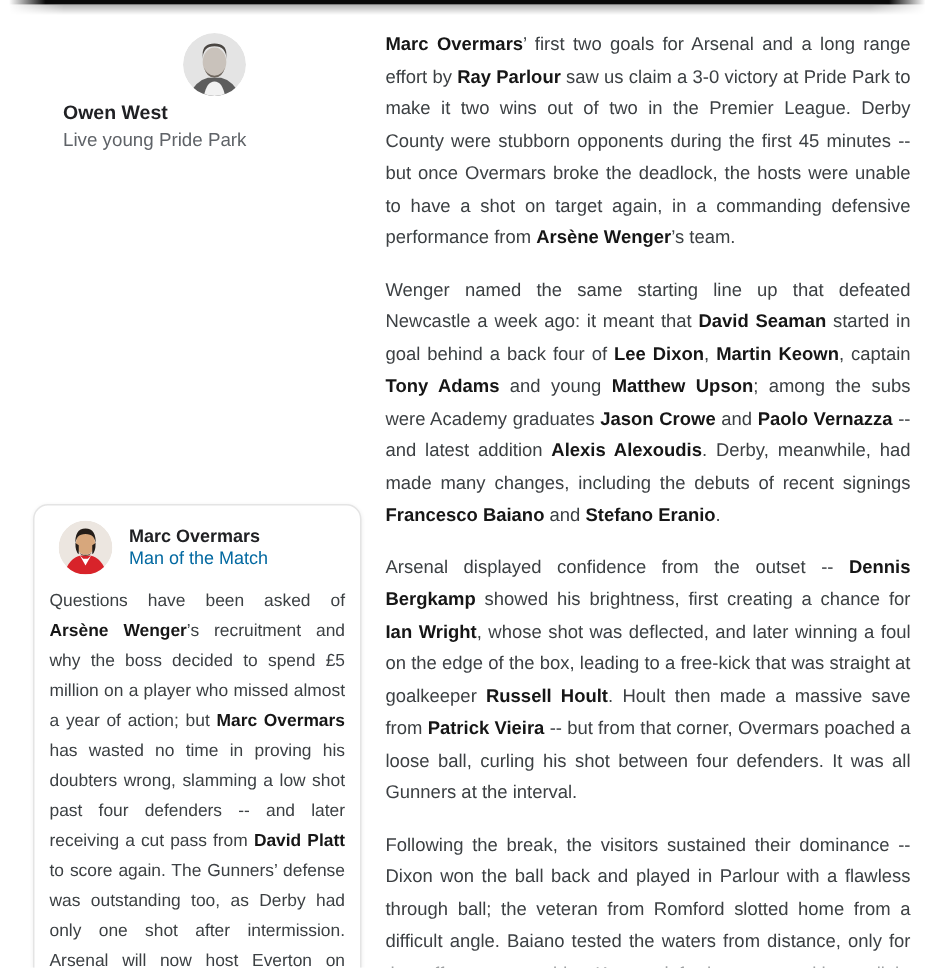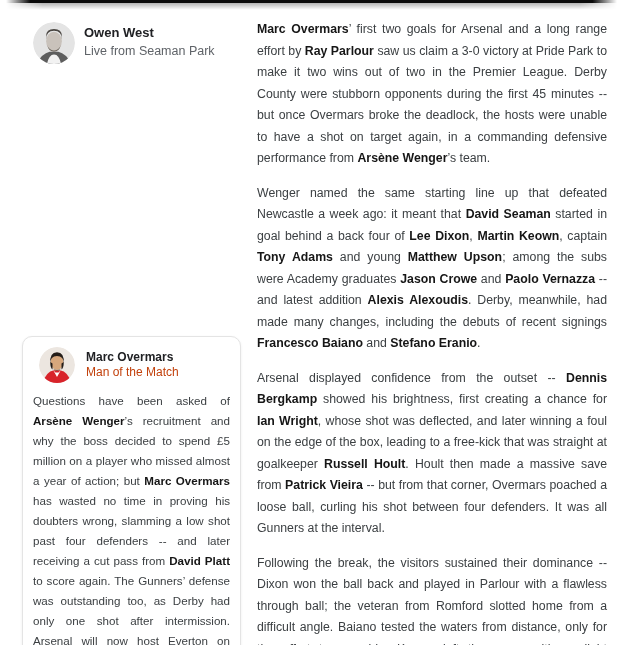--- a/index.html
+++ b/index.html
@@ -16,21 +16,21 @@
     background:linear-gradient(90deg, rgba(0,0,0,0) 0%, #0a0a0a 4%, #0a0a0a 96%, rgba(0,0,0,0) 100%);
   }
   .topbar .shade{
     position:absolute;top:3px;left:6px;right:6px;height:7px;
     background:linear-gradient(180deg, rgba(0,0,0,0.30), rgba(0,0,0,0));
     -webkit-mask-image:linear-gradient(90deg, transparent 0%, #000 6%, #000 94%, transparent 100%);
             mask-image:linear-gradient(90deg, transparent 0%, #000 6%, #000 94%, transparent 100%);
   }
 
   
-  .author{position:absolute;left:33px;top:22px;display:flex;align-items:flex-start;}
+  .author{position:absolute;left:33px;top:22px;display:flex;align-items:flex-end;flex-direction:column;}
   .author .avatar{width:42px;height:42px;border-radius:50%;overflow:hidden;flex:0 0 auto;}
   .author .avatar svg{display:block;width:42px;height:42px;}
   .author .atext{margin-left:9px;padding-top:2px;}
   .author-name{font-size:13px;font-weight:700;color:#202124;line-height:18px;}
   .author-sub{font-size:12.5px;color:#5f6368;line-height:18px;}
 
   
   .article{position:absolute;left:257px;top:19px;width:350px;}
   .article p{
     margin:0 0 13px 0;
@@ -44,21 +44,21 @@
     position:absolute;left:22px;top:336px;width:219px;box-sizing:border-box;
     background:#fff;border:1px solid #e4e4e4;border-radius:10px;
     box-shadow:0 1px 3px rgba(0,0,0,0.07);
     padding:10px 10px 8px 10px;
   }
   .card-header{display:flex;align-items:center;padding-left:6px;}
   .card-header .avatar{width:36px;height:36px;border-radius:50%;overflow:hidden;flex:0 0 auto;}
   .card-header .avatar svg{display:block;width:36px;height:36px;}
   .card-header .ctext{margin-left:11px;}
   .card-title{font-size:12px;font-weight:700;color:#202124;line-height:15px;}
-  .card-subtitle{font-size:12px;color:#c2410c;line-height:15px;}
+  .card-subtitle{font-size:12px;color:#0369a1;line-height:15px;}
   .card-body{
     margin-top:8px;
     font-size:11.6px;line-height:20px;color:#3c4043;
     text-align:justify;
   }
 </style>
 </head>
 <body>
 
 <div class="topbar">
@@ -72,21 +72,21 @@
       <circle cx="24" cy="24" r="24" fill="#e4e4e4"></circle>
       <path d="M4 48 Q10 36 19 34 L29 34 Q38 36 44 48 Z" fill="#5d5d5d"></path>
       <path d="M16 48 Q18 37 24 37 Q30 37 32 48 Z" fill="#f2f2f2"></path>
       <ellipse cx="24" cy="22" rx="9" ry="11" fill="#c9c2bb"></ellipse>
       <path d="M15 20 Q15 10 24 10 Q33 10 33 20 L33 16 Q33 8 24 8 Q15 8 15 16 Z" fill="#4a4642"></path>
       <path d="M16 26 Q18 34 24 34 Q30 34 32 26 Q30 32 24 32.5 Q18 32 16 26 Z" fill="#6e665e"></path>
     </svg>
   </div>
   <div class="atext">
     <div class="author-name">Owen West</div>
-    <div class="author-sub">Live from Seaman Park</div>
+    <div class="author-sub">Live young Pride Park</div>
   </div>
 </div>
 
 <div class="article">
   <p><b>Marc Overmars</b><span>’ first two goals for Arsenal and a long range effort by </span><b>Ray Parlour</b><span> saw us claim a 3-0 victory at Pride Park to make it two wins out of two in the Premier League. Derby County were stubborn opponents during the first 45 minutes -- but once Overmars broke the deadlock, the hosts were unable to have a shot on target again, in a commanding defensive performance from </span><b>Arsène Wenger</b><span>’s team.</span></p>
   <p><span>Wenger named the same starting line up that defeated Newcastle a week ago: it meant that </span><b>David Seaman</b><span> started in goal behind a back four of </span><b>Lee Dixon</b><span>, </span><b>Martin Keown</b><span>, captain </span><b>Tony Adams</b><span> and young </span><b>Matthew Upson</b><span>; among the subs were Academy graduates </span><b>Jason Crowe</b><span> and </span><b>Paolo Vernazza</b><span> -- and latest addition </span><b>Alexis Alexoudis</b><span>. Derby, meanwhile, had made many changes, including the debuts of recent signings </span><b>Francesco Baiano</b><span> and </span><b>Stefano Eranio</b><span>.</span></p>
   <p><span>Arsenal displayed confidence from the outset -- </span><b>Dennis Bergkamp</b><span> showed his brightness, first creating a chance for </span><b>Ian Wright</b><span>, whose shot was deflected, and later winning a foul on the edge of the box, leading to a free-kick that was straight at goalkeeper </span><b>Russell Hoult</b><span>. Hoult then made a massive save from </span><b>Patrick Vieira</b><span> -- but from that corner, Overmars poached a loose ball, curling his shot between four defenders. It was all Gunners at the interval.</span></p>
   <p><span>Following the break, the visitors sustained their dominance -- Dixon won the ball back and played in Parlour with a flawless through ball; the veteran from Romford slotted home from a difficult angle. Baiano tested the waters from distance, only for the effort to go wide. Keown left the game with a slight discomfort in his shoulder, allowing </span></p>
 </div>
 

